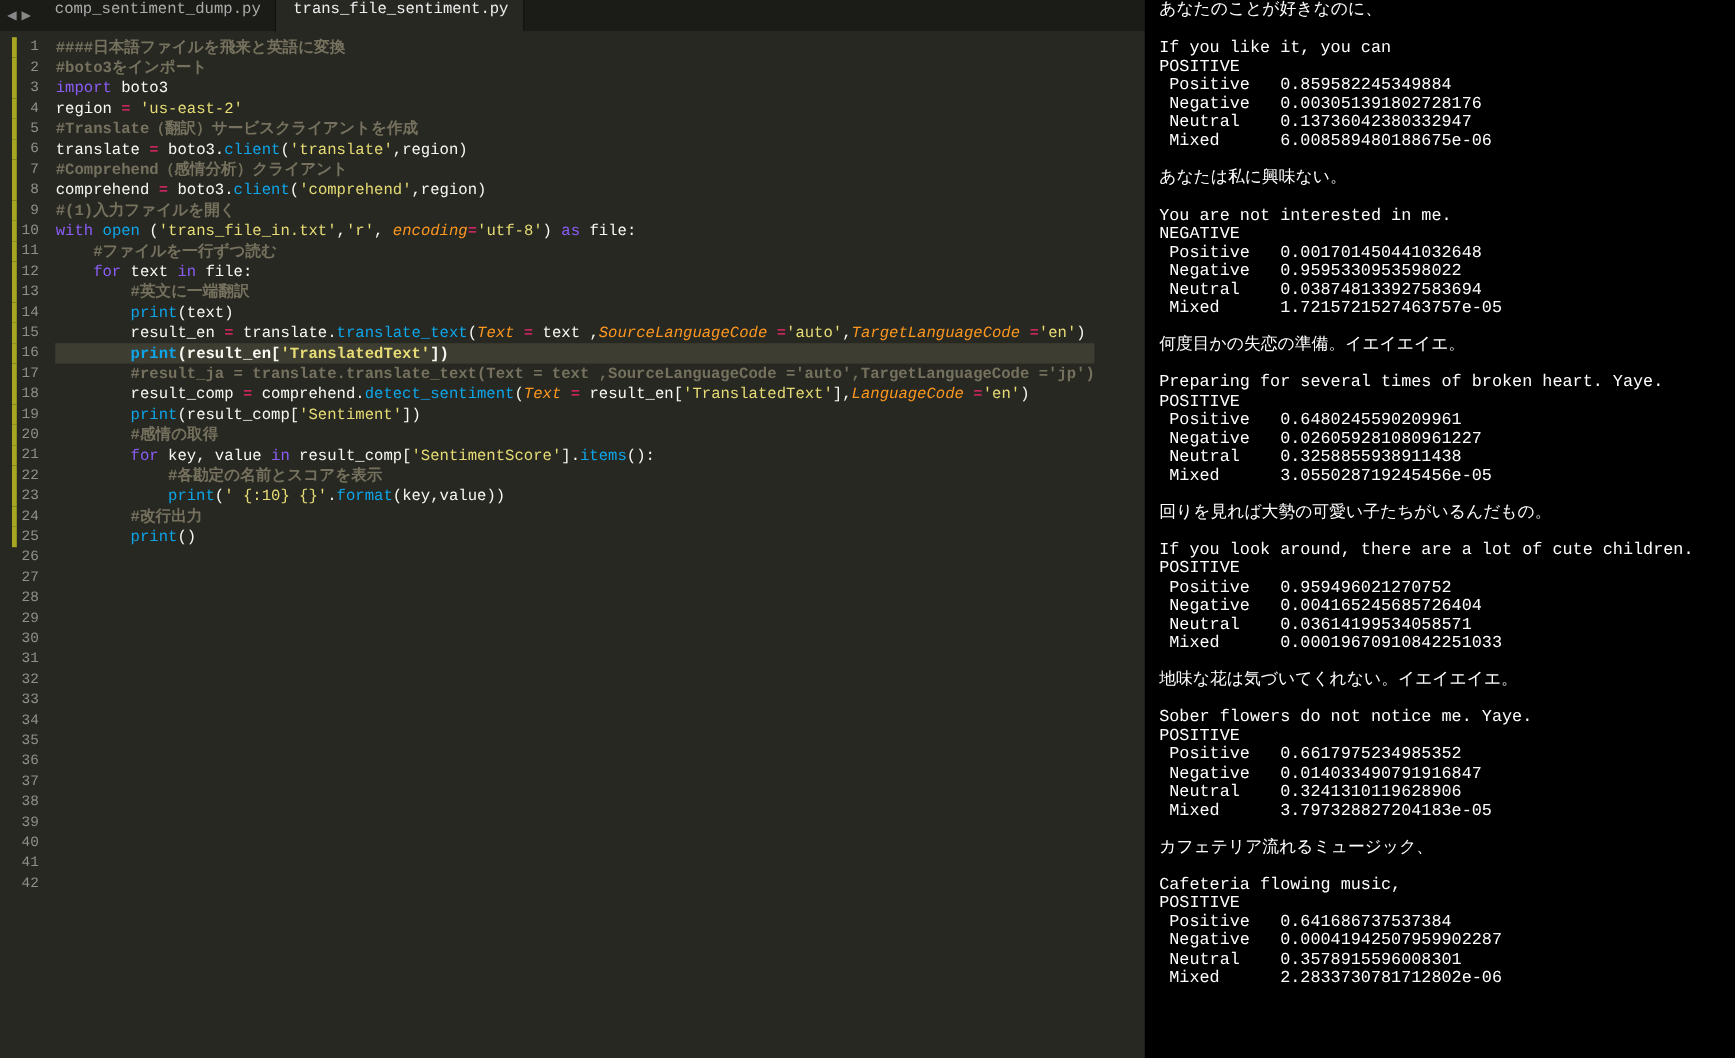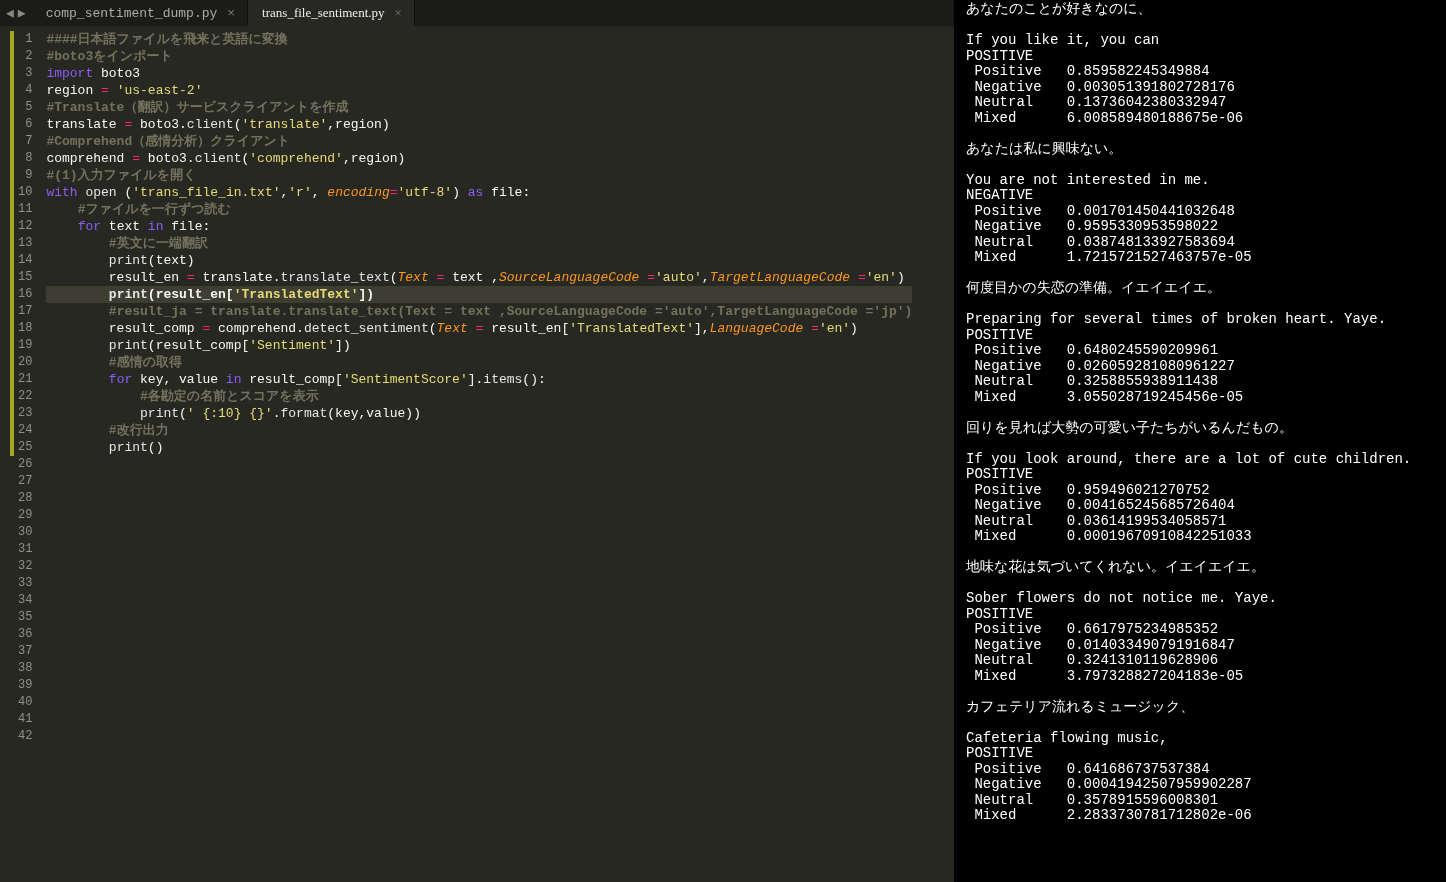--- a/index.html
+++ b/index.html
@@ -13,34 +13,34 @@
     overflow: hidden;
     display: flex;
     flex-direction: column;
   }
   .top-area { display: flex; flex: 1; min-height: 0; }
   .editor-pane { width: 954px; display: flex; flex-direction: column; background:#272822; }
   .terminal-pane { flex: 1; background:#000; color:#fff; padding: 2px 4px; white-space: pre; overflow:hidden; }
   .tabbar { display:flex; align-items:center; background:#1b1c17; height:26px; }
   .tab-nav { display:flex; color:#888; padding:0 6px; gap:4px; }
   .tab-nav span { cursor:default; }
-  .tab { display:flex; align-items:center; padding:0 12px 0 14px; height:26px; color:#aaa; gap:10px; border-right:1px solid #111; }
-  .tab.active { background:#272822; color:#eee;font-family:Liberation Serif, serif; }
+  .tab { display:flex; align-items:center; padding:0 12px 0 14px; height:26px; color:#aaa; gap:10px; border-right:1px solid #111;flex-direction:column; }
+  .tab.active { background:#272822; color:#eee; }
   .tab .close { color:#777; font-size:13px; }
   .editor-body { flex:1; display:flex; overflow:hidden; background:#272822; }
   .gutter { background:#272822; color:#90908a; text-align:right; padding:5px 14px 5px 10px; user-select:none; white-space:pre; line-height:17px; font-size:12px; }
   .gutter-mark { display:inline-block; width:4px; background:#a6a622; margin-right:4px; visibility:hidden; }
   .gutter-row.mod .gutter-mark { visibility:visible; }
   .code { padding:5px 0 5px 0; line-height:17px; white-space:pre; font-size:13px; }
   .code .line { min-height:17px; }
   .code .line.current { background:#3e3d32;font-weight:bold; }
   
   .cm { color:#75715e;font-weight:bold; } 
   .kw { color:#8b5cf6; }
-  .fn { color:#e5e5e5; }
+  .fn { color:#0ea5e9; }
   .st { color:#e6db74;text-align:center; } 
   .op { color:#f92672; }
   .pa { color:#fd971f; font-style:italic;text-align:center;} 
   .def { color:#f8f8f2; }
   .terminal-pane { font-size:14px; line-height:15.5px;padding-left:12px; }
 </style>
 </head>
 <body>
 
 <div class="top-area">

